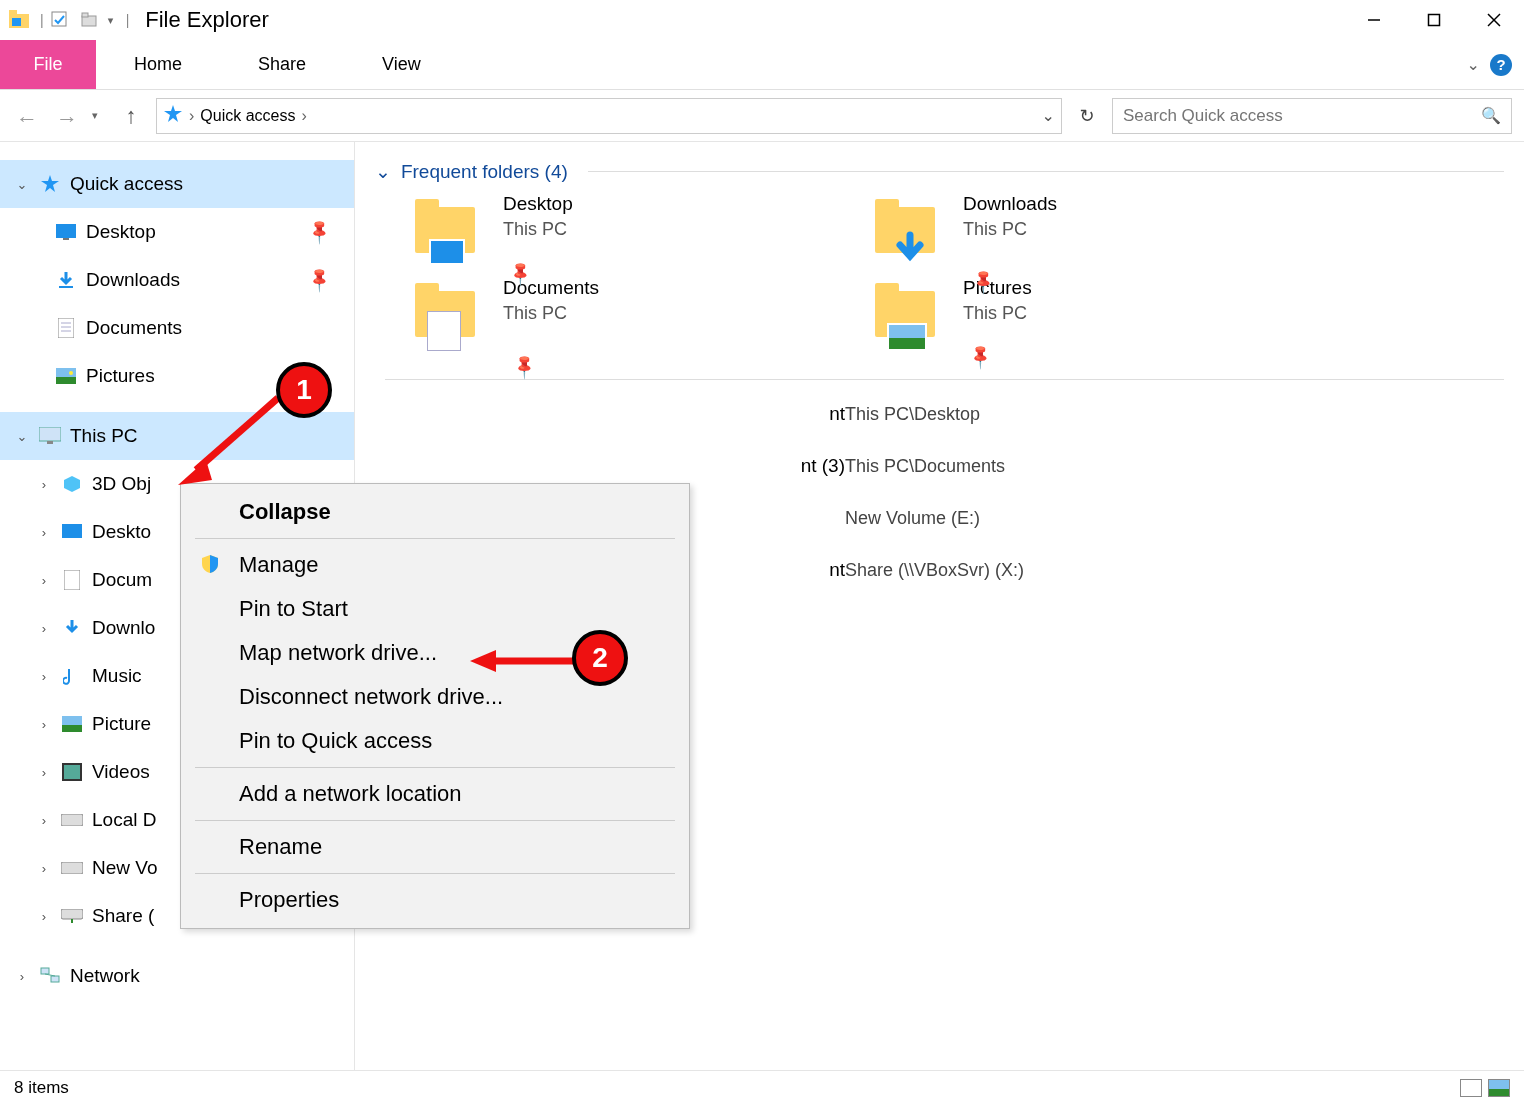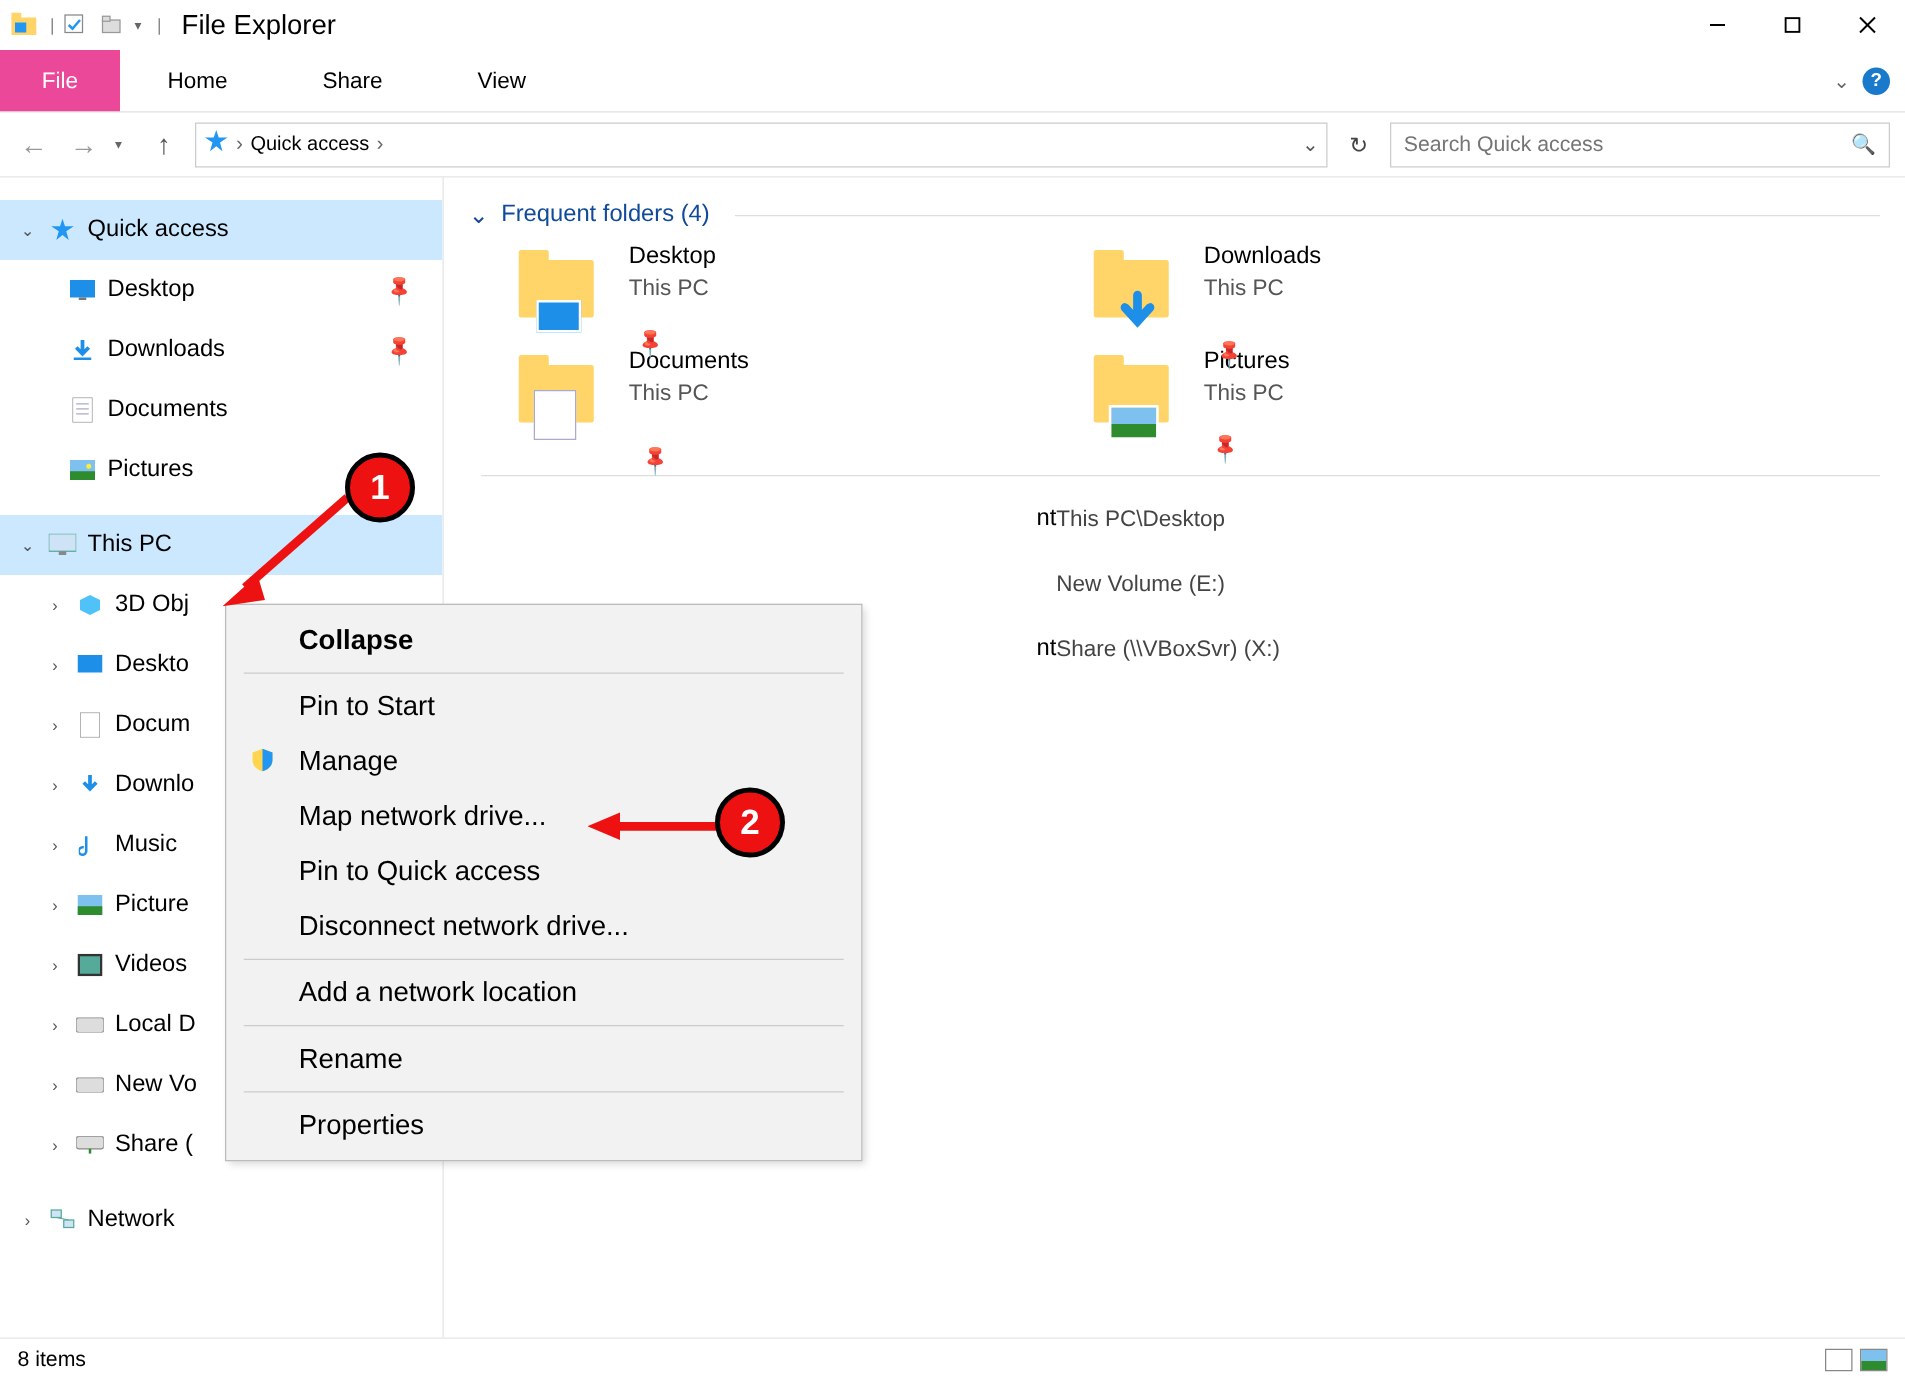--- a/index.html
+++ b/index.html
@@ -404,20 +404,24 @@
     <div class="group-header" style="margin-top:6px">
       <span class="group-line"></span>
     </div>
 
     <div id="recent-list">
         <div class="recent-row">
           <div class="recent-left" style="text-align:right">nt</div>
     <div class="recent-right">This PC\Desktop</div>
         </div>
         <div class="recent-row">
+          <div class="recent-left" style="text-align:right">nt (3)</div>
+    <div class="recent-right">This PC\Documents</div>
+        </div>
+        <div class="recent-row">
           <div class="recent-left" style="text-align:right"></div>
     <div class="recent-right">New Volume (E:)</div>
         </div>
         <div class="recent-row">
           <div class="recent-left" style="text-align:right">nt</div>
     <div class="recent-right">Share (\\VBoxSvr) (X:)</div>
         </div>
       </div>
   </div>
 </div>
@@ -429,37 +433,37 @@
     <div class="status-icon" style="background:linear-gradient(#7ec0ee 55%, #2e8b2e 55%)"></div>
   </div>
 </div>
 
 <div class="context-menu" id="ctx-menu">
     <div class="cm-item bold">
       <span>Collapse</span>
     </div>
     <div class="cm-sep"></div>
     <div class="cm-item">
-      <span>Pin to Start</span>
-    </div>
-    <div class="cm-item">
       <span class="cm-shield"><svg width="22" height="22">
           <path d="M11 2 L19 5 v6 c0 5 -4 8 -8 9 c-4 -1 -8 -4 -8 -9 V5 Z" fill="#ffd54f"></path>
           <path d="M11 2 L19 5 v6 c0 5 -4 8 -8 9 V2" fill="#2196f3"></path>
         </svg></span>
       <span>Manage</span>
     </div>
     <div class="cm-item">
+      <span>Pin to Start</span>
+    </div>
+    <div class="cm-item">
       <span>Map network drive...</span>
     </div>
     <div class="cm-item">
+      <span>Disconnect network drive...</span>
+    </div>
+    <div class="cm-item">
       <span>Pin to Quick access</span>
-    </div>
-    <div class="cm-item">
-      <span>Disconnect network drive...</span>
     </div>
     <div class="cm-sep"></div>
     <div class="cm-item">
       <span>Add a network location</span>
     </div>
     <div class="cm-sep"></div>
     <div class="cm-item">
       <span>Rename</span>
     </div>
     <div class="cm-sep"></div>

